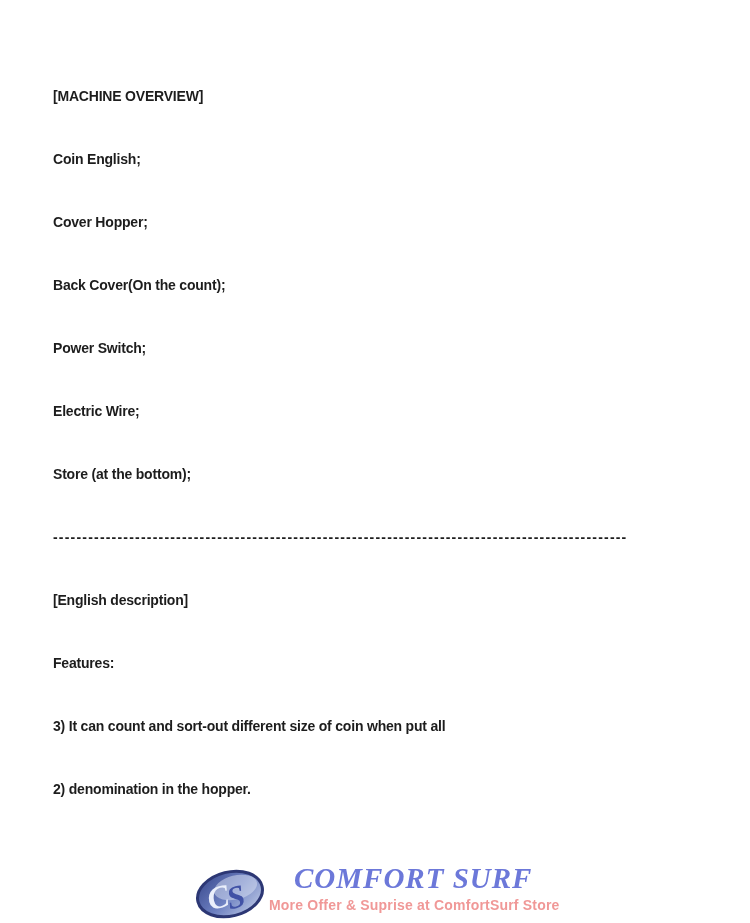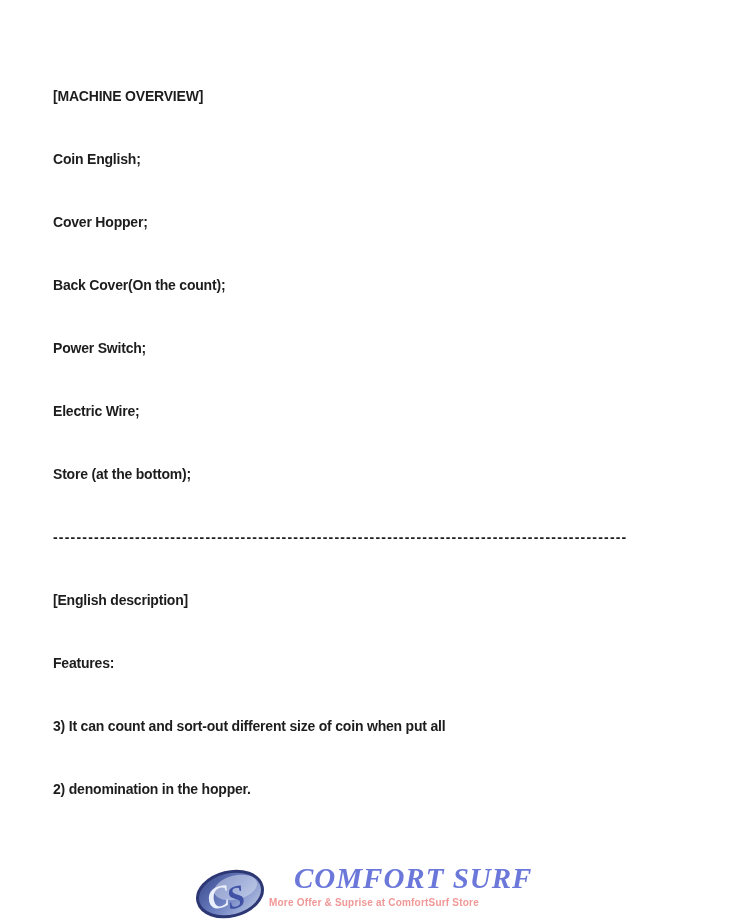--- a/index.html
+++ b/index.html
@@ -62,21 +62,21 @@
     color: #5f6cd6;
     white-space: nowrap;
     margin-left: 19px;
   }
   .wm-tagline {
     position: absolute;
     left: 86px;
     top: 37px;
     font-family: "Liberation Sans", sans-serif;
     font-weight: bold;
-    font-size: 10px;
+    font-size: 14px;
     letter-spacing: 0.2px;
     color: #ef8f8e;
     white-space: nowrap;
   }
 </style>
 </head>
 <body>
 
 <div class="content">
   <div class="line">[MACHINE OVERVIEW]</div>

